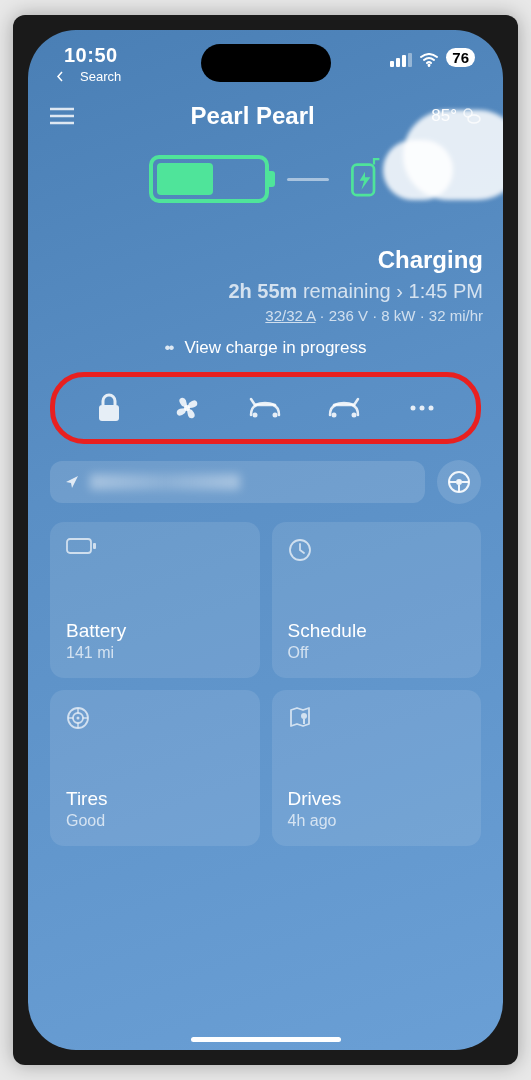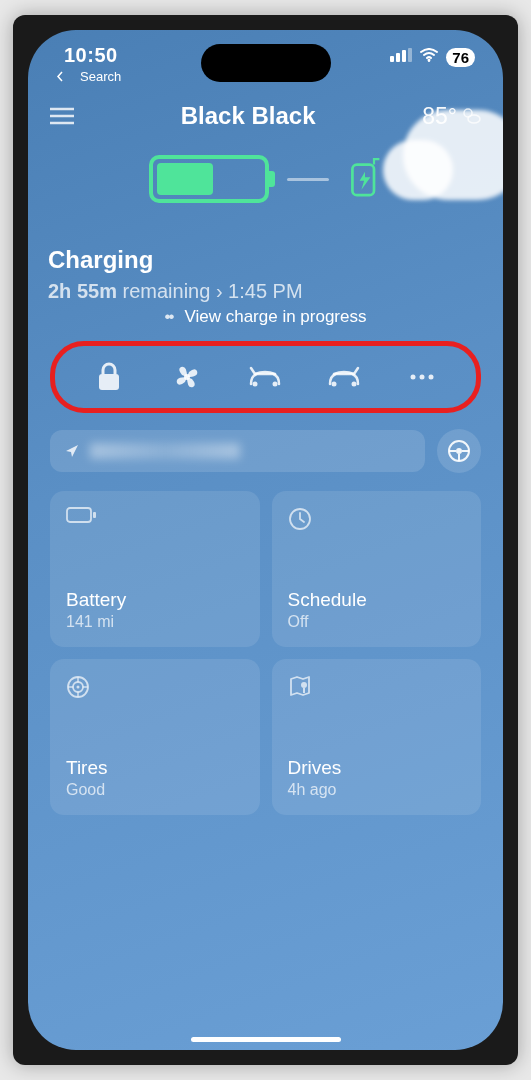--- a/index.html
+++ b/index.html
@@ -65,21 +65,21 @@
     justify-content: space-between;
     align-items: flex-start;
     padding: 14px 28px 0;
     color: #fff;
     position: relative;
     z-index: 50;
   }
   .status-left { display: flex; flex-direction: column; gap: 2px; }
   .time { font-size: 20px; font-weight: 600; letter-spacing: 0.5px; margin-left: 8px;}
   .back-search { font-size: 13px; display: flex; align-items: center; gap: 16px; }
-  .status-right { display: flex; align-items: flex-start; gap: 7px; margin-top: 4px;}
+  .status-right { display: flex; align-items: flex-end; gap: 7px; margin-top: 4px;}
   .battery-pill {
     display: flex;
     align-items: center;
     background: #fff;
     color: #000;
     border-radius: 10px;
     padding: 1px 6px;
     font-size: 15px;
     font-weight: 600;
   }
@@ -87,21 +87,21 @@
     display: flex;
     align-items: center;
     justify-content: space-between;
     padding: 18px 22px 10px;
     color: #fff;
     position: relative;
     z-index: 50;
   }
   .menu-btn { font-size: 24px; opacity: 0.9; }
   .title { font-size: 24px; font-weight: 700; }
-  .weather { font-size: 23px; opacity: 0.95; display: flex; align-items: center; gap: 4px;}
+  .weather { font-size: 17px; opacity: 0.95; display: flex; align-items: center; gap: 4px;}
   .battery-display {
     display: flex;
     align-items: center;
     justify-content: center;
     gap: 18px;
     margin: 15px 0 20px;
   }
   .car-battery {
     width: 120px;
     height: 48px;
@@ -124,21 +124,21 @@
     left: 4px;
     top: 4px;
     bottom: 4px;
     width: 50%;
     background: #4fe49a;
     border-radius: 4px;
   }
   .charge-line { width: 42px; height: 3px; background: rgba(255,255,255,0.5); border-radius: 2px;}
   .charger-icon { width: 36px; height: 44px; }
   .status-section {
-    text-align: left;
+    text-align: right;
     color: #fff;
     padding: 0 20px;
     margin-top: 43px;
   }
   .status-title { font-size: 24px; font-weight: 700; margin-bottom: 6px;}
   .status-line1 { font-size: 20px; opacity: 0.75; margin-bottom: 4px;}
   .status-line1 b { color: #fff; opacity: 1; font-weight: 600;}
   .status-line2 { font-size: 15px; opacity: 0.72; margin-bottom: 14px;}
   .status-line2 .amps { text-decoration: underline; }
   .view-progress { font-size: 17px; font-weight: 500; display: flex; align-items: center; justify-content: center; gap: 12px; margin-bottom: 18px;}
@@ -268,21 +268,21 @@
     </div>
 
     <div class="header">
       <span class="menu-btn">
         <svg width="24" height="18">
             <line x1="0" y1="2" x2="24" y2="2" stroke="rgba(255,255,255,0.9)" stroke-width="2.5" stroke-linecap="round"></line>
             <line x1="0" y1="9" x2="24" y2="9" stroke="rgba(255,255,255,0.9)" stroke-width="2.5" stroke-linecap="round"></line>
             <line x1="0" y1="16" x2="24" y2="16" stroke="rgba(255,255,255,0.9)" stroke-width="2.5" stroke-linecap="round"></line>
           </svg>
       </span>
-      <span class="title">Black Black</span>
+      <span class="title">Pearl Pearl</span>
       <span class="weather">
         <span>85°</span>
         <svg width="20" height="20">
             <circle cx="7" cy="7" r="4" fill="none" stroke="rgba(255,255,255,0.8)" stroke-width="1.5"></circle>
             <ellipse cx="13" cy="13" rx="6" ry="4" fill="none" stroke="rgba(255,255,255,0.8)" stroke-width="1.5"></ellipse>
           </svg>
       </span>
     </div>
 
     <div class="battery-display">
@@ -300,20 +300,29 @@
     <div class="status-section">
       <div class="status-title">Charging</div>
       <div class="status-line1">
         <b>2h</b>
         <span> </span>
         <b>55m</b>
         <span> </span>
         <span>remaining</span>
         <span> › </span>
         <span>1:45 PM</span>
+      </div>
+      <div class="status-line2">
+        <span class="amps">32/32 A</span>
+        <span> · </span>
+        <span>236 V</span>
+        <span> · </span>
+        <span>8 kW</span>
+        <span> · </span>
+        <span>32 mi/hr</span>
       </div>
       <div class="view-progress">
         <span class="dots">••</span>
         <span>View charge in progress</span>
       </div>
     </div>
 
     <div class="action-row">
       <div class="action-row-outline"></div>
       <div class="action-btn">

